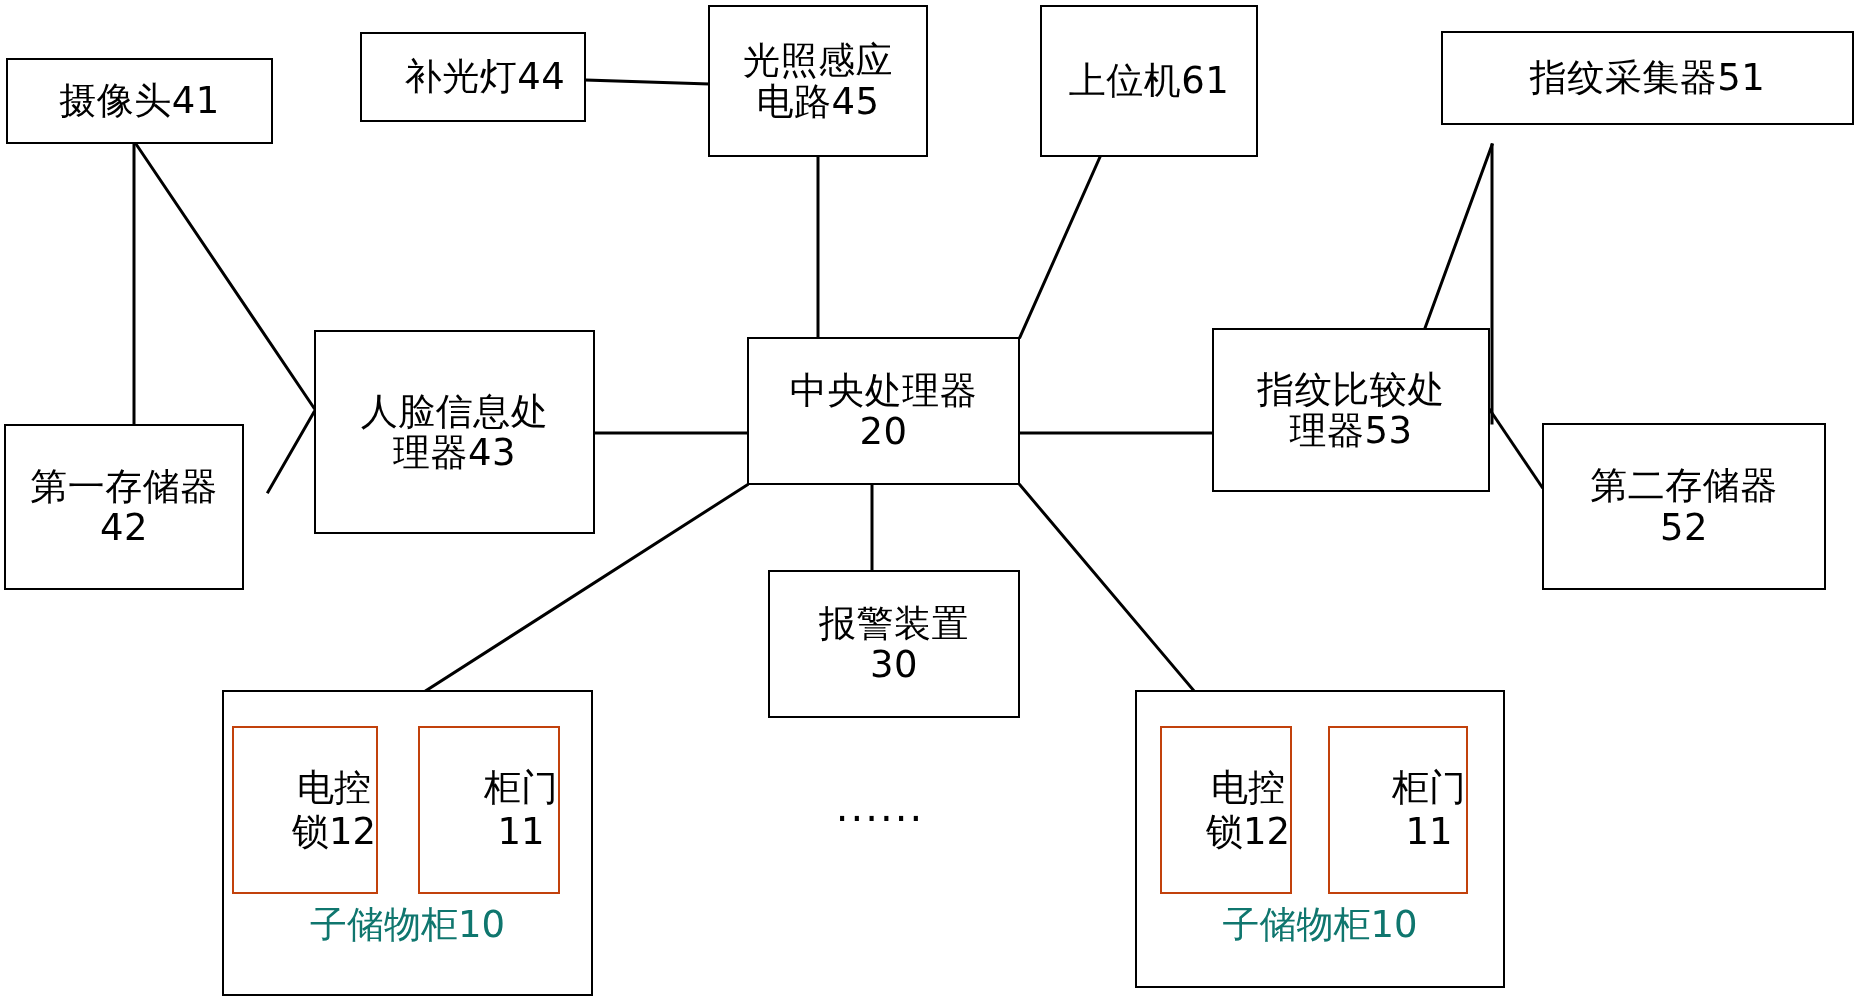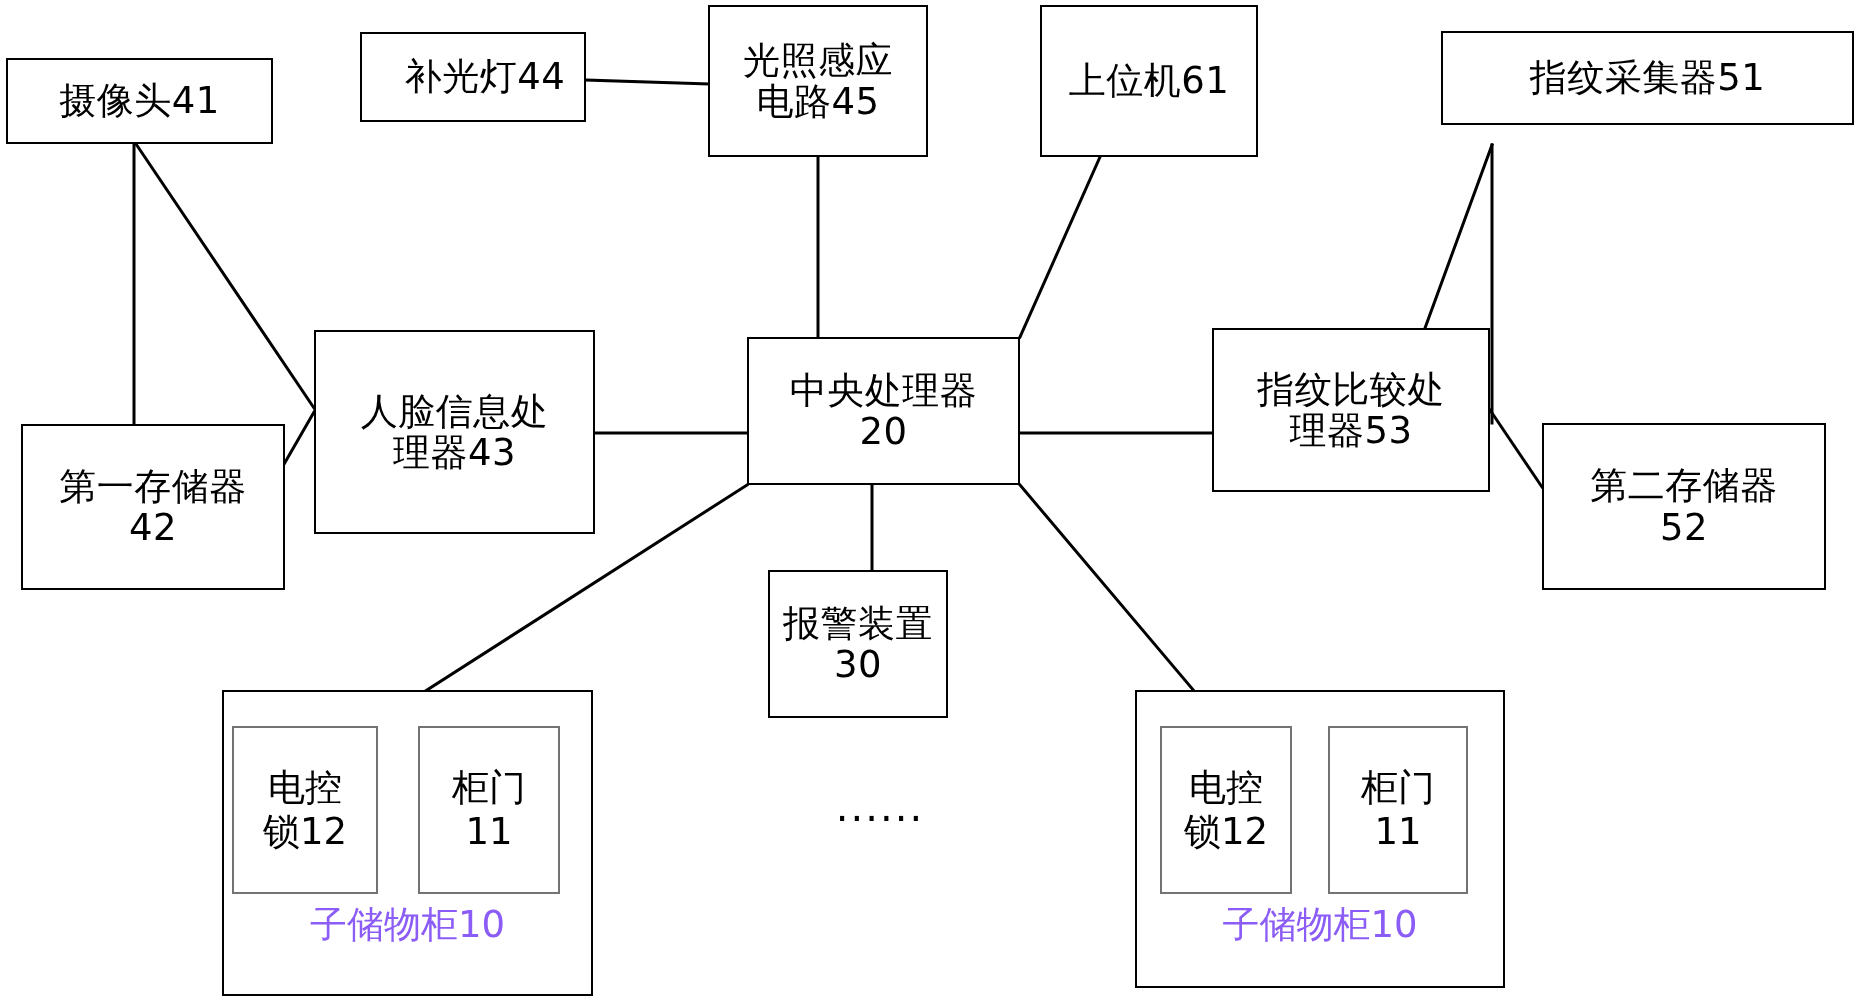--- a/index.html
+++ b/index.html
@@ -43,37 +43,37 @@
   }
   .cabinet {
     position: absolute;
     box-sizing: border-box;
     border: 2px solid #000000;
     background: #ffffff;
   }
   .cabinet-inner {
     position: absolute;
     box-sizing: border-box;
-    border: 2px solid #737373;
+    border: 2px solid #c2410c;
     background: #ffffff;
     display: flex;
     flex-direction: column;
-    align-items: center;
+    align-items: flex-end;
     justify-content: center;
     text-align: center;
     font-size: 37px;
     line-height: 1.18;
     color: #000000;
     white-space: pre-line;
   }
   .cabinet-caption {
     position: absolute;
     text-align: center;
     font-size: 37px;
-    color: #8b5cf6;
+    color: #0f766e;
     white-space: nowrap;
   }
   .ellipsis {
     position: absolute;
     font-size: 40px;
     letter-spacing: 2px;
     color: #000000;
     white-space: nowrap;
   }
 </style>
@@ -133,21 +133,21 @@
   </div>
 
   <div class="node" style="left:1040px; top:5px; width:218px; height:152px;">
     <span>上位机61</span>
   </div>
 
   <div class="node" style="left:1441px; top:31px; width:413px; height:94px;">
     <span>指纹采集器51</span>
   </div>
 
-  <div class="node" style="left:4px; top:424px; width:264px; height:166px;margin-left:17px;">
+  <div class="node" style="left:4px; top:424px; width:240px; height:166px;">
     <span>第一存储器
 42</span>
   </div>
 
   <div class="node" style="left:314px; top:330px; width:281px; height:204px;">
     <span>人脸信息处
 理器43</span>
   </div>
 
   <div class="node" style="left:747px; top:337px; width:273px; height:148px;justify-content:center;">
@@ -158,21 +158,21 @@
   <div class="node" style="left:1212px; top:328px; width:278px; height:164px;">
     <span>指纹比较处
 理器53</span>
   </div>
 
   <div class="node" style="left:1542px; top:423px; width:284px; height:167px;">
     <span>第二存储器
 52</span>
   </div>
 
-  <div class="node" style="left:768px; top:570px; width:180px; height:148px;">
+  <div class="node" style="left:768px; top:570px; width:252px; height:148px;">
     <span>报警装置
 30</span>
   </div>
 
   <div class="cabinet" style="left:222px; top:690px; width:371px; height:306px;">
   </div>
   <div class="cabinet-inner" style="left:232px; top:726px; width:146px; height:168px;">
     <span>电控
 锁12</span>
   </div>

